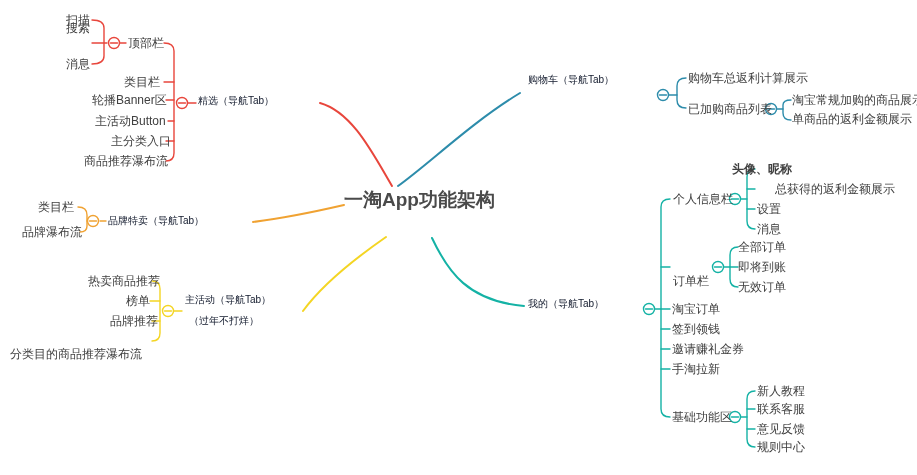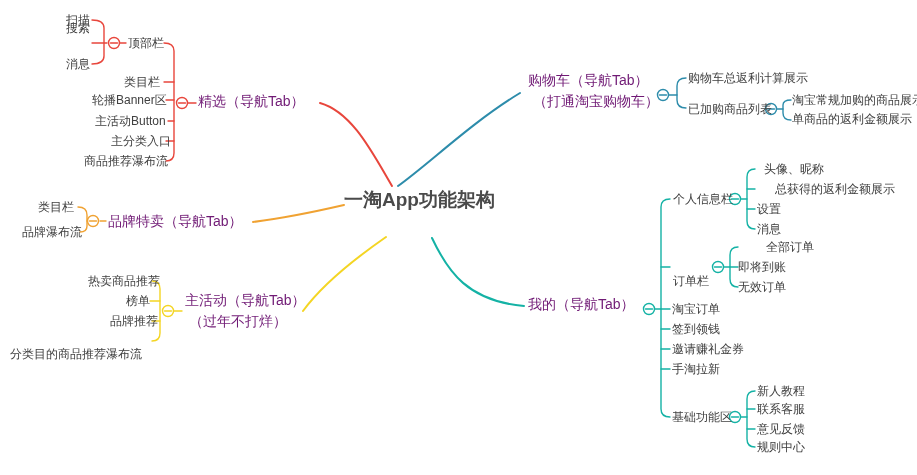--- a/index.html
+++ b/index.html
@@ -6,21 +6,21 @@
   body{
     width:917px;height:475px;background:#ffffff;overflow:hidden;
     font-family:"Liberation Sans","DejaVu Sans",sans-serif;
   }
   .canvas{position:relative;width:917px;height:475px;}
   .canvas > svg{position:absolute;left:0;top:0;}
   .node{
     position:absolute;white-space:nowrap;
     font-size:12px;line-height:14px;color:#404040;cursor:default;
   }
-  .tab{font-size:14px;line-height:16px;color:#701a75;}
+  .tab{font-size:10px;line-height:16px;color:#0f172a;}
   .root-title{
     font-size:19px;line-height:24px;font-weight:bold;color:#4a4a4a;
   }
 </style>
 </head>
 <body>
 
 <div class="canvas">
 
   <svg width="917" height="475" viewBox="0 0 917 475">
@@ -147,34 +147,33 @@
   <div class="node" style="left:22px;top:225px;">品牌瀑布流</div>
 
   <div class="node tab" style="left:185px;top:292px;">主活动（导航Tab）</div>
   <div class="node tab" style="left:189px;top:313px;">（过年不打烊）</div>
   <div class="node" style="left:88px;top:274px;">热卖商品推荐</div>
   <div class="node" style="left:126px;top:294px;">榜单</div>
   <div class="node" style="left:110px;top:314px;">品牌推荐</div>
   <div class="node" style="left:10px;top:334px;margin-top:13px;">分类目的商品推荐瀑布流</div>
 
   <div class="node tab" style="left:528px;top:72px;">购物车（导航Tab）</div>
-  <div class="node tab" style="left:533px;top:93px;">（打通淘宝购物车）</div>
   <div class="node" style="left:688px;top:71px;">购物车总返利计算展示</div>
   <div class="node" style="left:688px;top:102px;">已加购商品列表</div>
   <div class="node" style="left:792px;top:93px;">淘宝常规加购的商品展示</div>
   <div class="node" style="left:792px;top:112px;">单商品的返利金额展示</div>
 
   <div class="node tab" style="left:528px;top:296px;">我的（导航Tab）</div>
   <div class="node" style="left:673px;top:192px;">个人信息栏</div>
-  <div class="node" style="left:764px;top:162px;">头像、昵称</div>
+  <div class="node" style="left:732px;top:162px;font-weight:bold;">头像、昵称</div>
   <div class="node" style="left:757px;top:182px;margin-left:18px;">总获得的返利金额展示</div>
   <div class="node" style="left:757px;top:202px;">设置</div>
   <div class="node" style="left:757px;top:222px;">消息</div>
   <div class="node" style="left:673px;top:246px;margin-top:28px;">订单栏</div>
-  <div class="node" style="left:738px;top:240px;margin-left:28px;">全部订单</div>
+  <div class="node" style="left:738px;top:240px;">全部订单</div>
   <div class="node" style="left:738px;top:260px;">即将到账</div>
   <div class="node" style="left:738px;top:280px;">无效订单</div>
   <div class="node" style="left:672px;top:302px;">淘宝订单</div>
   <div class="node" style="left:672px;top:322px;">签到领钱</div>
   <div class="node" style="left:672px;top:342px;">邀请赚礼金券</div>
   <div class="node" style="left:672px;top:362px;">手淘拉新</div>
   <div class="node" style="left:672px;top:410px;">基础功能区</div>
   <div class="node" style="left:757px;top:384px;">新人教程</div>
   <div class="node" style="left:757px;top:402px;">联系客服</div>
   <div class="node" style="left:757px;top:422px;">意见反馈</div>

